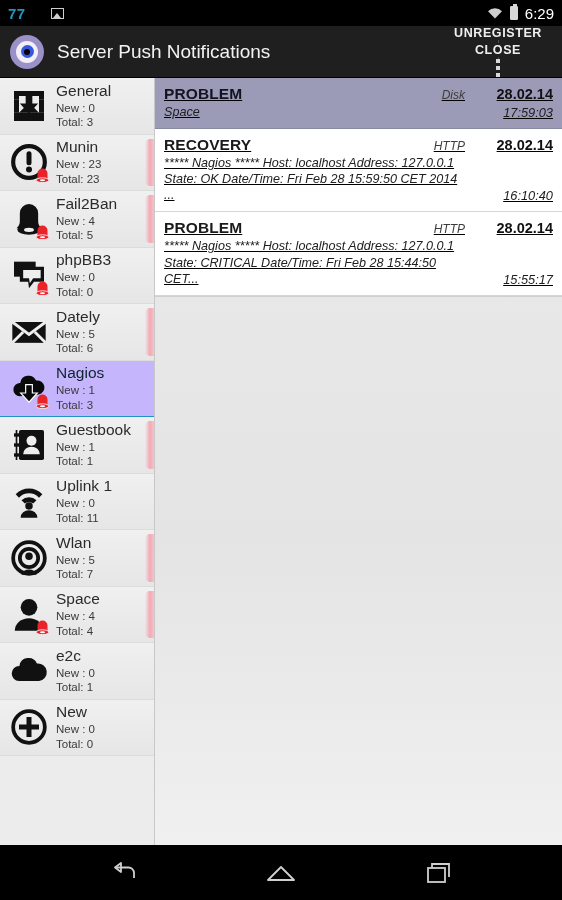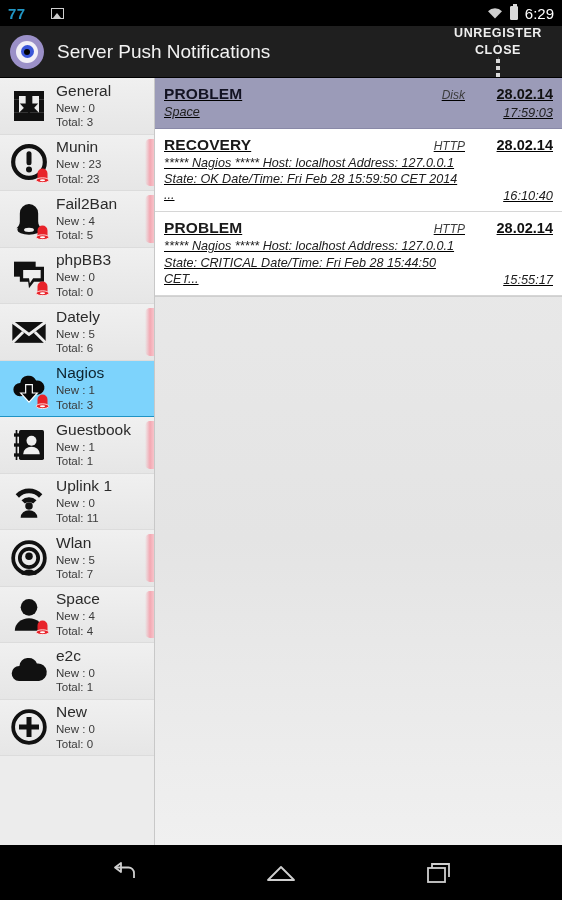--- a/index.html
+++ b/index.html
@@ -59,21 +59,21 @@
   
   .sidebar {
     width:155px; flex:none; background:#ececec;
     border-right:1px solid #c8c8c8; overflow:hidden; position:relative;
   }
   .cat {
     position:relative; height:56.5px; display:flex; align-items:center;
     border-bottom:1px solid #dcdcdc; padding-left:6px; cursor:pointer;
     background:linear-gradient(180deg,#f0f0f0 0%,#e6e6e6 100%);
   }
-  .cat.selected { background:#7dd3fc; border-bottom:1px solid #1f93c4; }
+  .cat.selected { background:#c4b5fd; border-bottom:1px solid #1f93c4; }
   .cat .unread-strip {
     position:absolute; right:0; top:4px; bottom:4px; width:9px;
     background:linear-gradient(90deg,rgba(244,160,170,0) 0%,#f3a8b2 55%,#f7c3ca 100%);
     border-radius:5px 0 0 5px;
   }
   .cat-icon { width:46px; height:46px; flex:none; position:relative;
     display:flex; align-items:center; justify-content:center; }
   .cat-icon svg { display:block; }
   .badge {
     position:absolute; right:1px; bottom:2px; width:17px; height:15px;

